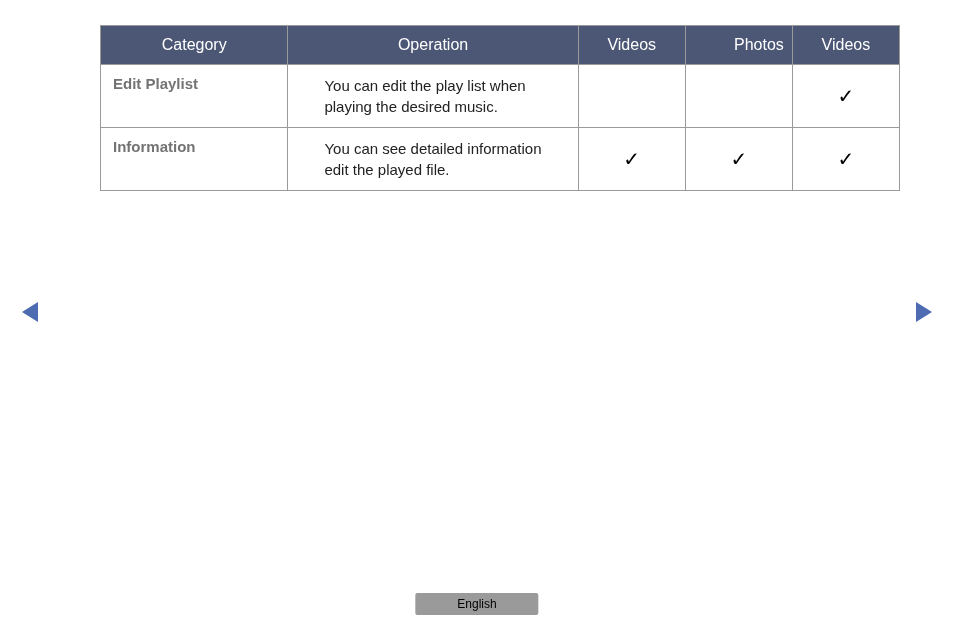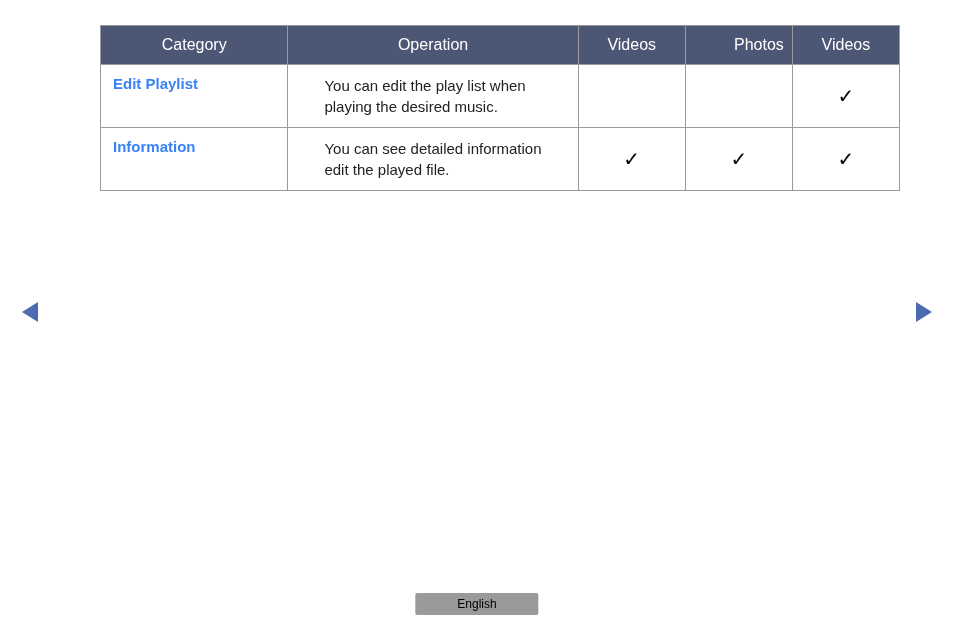--- a/index.html
+++ b/index.html
@@ -49,21 +49,21 @@
     th.col-music {
       width: 100px;
     }
     td {
       border: 1px solid #9a9a9a;
       padding: 10px 12px;
       font-size: 15px;
       vertical-align: top;
     }
     td.category-cell {
-      color: #3b82f6;
+      color: #737373;
       font-weight: bold;
     }
     td.operation-cell {
       color: #222222;
       line-height: 1.4;
       padding-left: 36px;
     }
     td.check-cell {
       text-align: center;
       vertical-align: middle;

